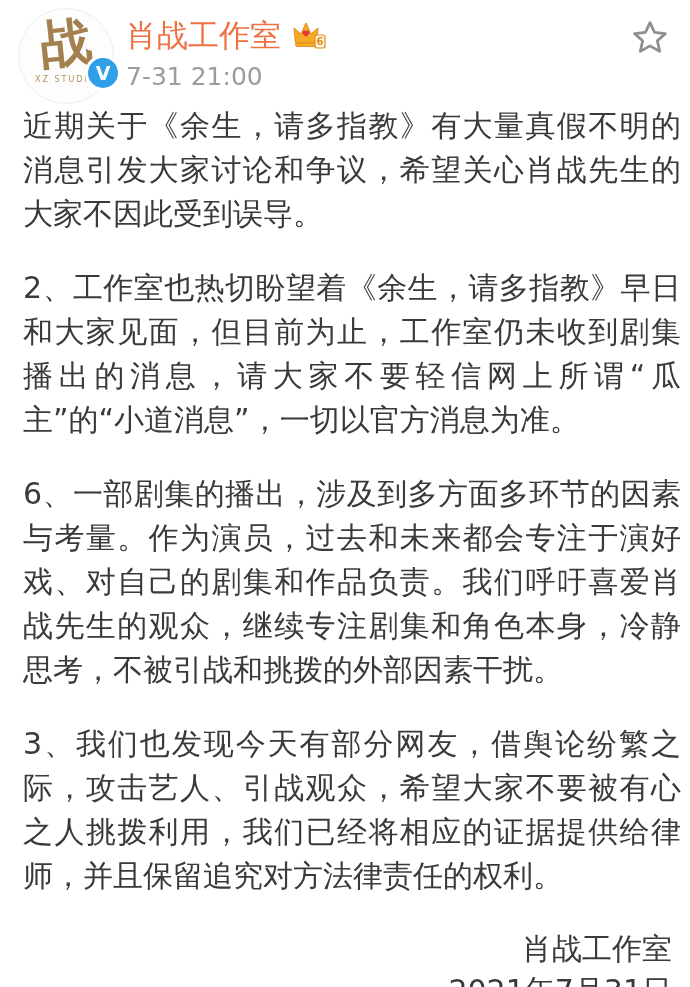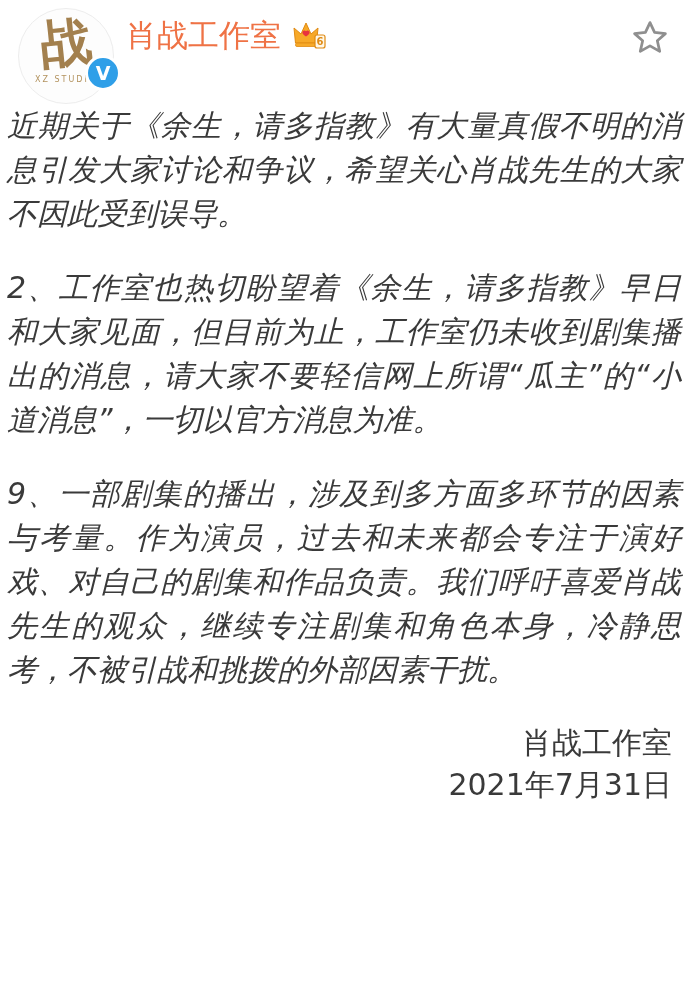--- a/index.html
+++ b/index.html
@@ -41,21 +41,21 @@
     color: #fff; font-weight: bold; font-size: 19px; line-height: 1;
   }
   .head-info { position: absolute; left: 126px; top: 17px; }
   .name-row { display: flex; align-items: center; }
   .username { font-size: 31px; line-height: 36px; color: #ef7245; }
   .crown-icon { margin-left: 9px; width: 37px; height: 34px; }
   .timestamp { margin-top: 9px; font-size: 25px; color: #9c9c9c; }
   .star-icon { position: absolute; right: 18px; top: 16px; width: 44px; height: 44px; }
 
   
-  .content { padding: 0 9px 0 7px; font-size: 30px; line-height: 44px; color: #3a3a3a; text-align: justify; font-style: italic; }
+  .content { padding: 0 9px 0 23px; font-size: 30px; line-height: 44px; color: #3a3a3a; text-align: justify; }
   .content p { margin: 0 0 30px 0; }
 
   
   .signature { margin-top: 12px; padding-right: 18px; text-align: right; font-size: 30px; line-height: 42px; color: #3a3a3a; }
 </style>
 </head>
 <body>
 
 <div class="page">
 
@@ -73,31 +73,33 @@
       <div class="name-row">
         <span class="username">肖战工作室</span>
         <svg class="crown-icon" viewBox="0 0 37 34">
           <path d="M4 10 L11 16 L16 5 L21 16 L28 10 L26.5 25 L5.5 25 Z" fill="#f7a928" stroke="#e08a12" stroke-width="1"></path>
           <rect x="5.5" y="25" width="21" height="3.5" rx="1.5" fill="#f7a928" stroke="#e08a12" stroke-width="0.8"></rect>
           <path d="M16 13.2 c-1.4-1.5-3.6-0.4-3.6 1.2 c0 1.6 2.2 3 3.6 4 c1.4-1 3.6-2.4 3.6-4 c0-1.6-2.2-2.7-3.6-1.2 Z" fill="#e8333f"></path>
           <rect x="25" y="17" width="10" height="13" rx="2" fill="#fff7e6" stroke="#e08a12" stroke-width="1.2"></rect>
           <text x="30" y="27" text-anchor="middle" font-size="10" fill="#e08a12" font-weight="bold">6</text>
         </svg>
       </div>
+      <div class="timestamp">7-31 21:00</div>
     </div>
 
     <svg class="star-icon" viewBox="0 0 24 24">
       <path d="M12 3.6 L14.5 8.9 L20.4 9.6 L16 13.5 L17.3 19.3 L12 16.3 L6.7 19.3 L8 13.5 L3.6 9.6 L9.5 8.9 Z" fill="none" stroke="#8f8f8f" stroke-width="1.5" stroke-linejoin="round"></path>
     </svg>
   </div>
 
   <div class="content">
     <p>近期关于《余生，请多指教》有大量真假不明的消息引发大家讨论和争议，希望关心肖战先生的大家不因此受到误导。</p>
     <p>2、工作室也热切盼望着《余生，请多指教》早日和大家见面，但目前为止，工作室仍未收到剧集播出的消息，请大家不要轻信网上所谓“瓜主”的“小道消息”，一切以官方消息为准。</p>
-    <p>9、一部剧集的播出，涉及到多方面多环节的因素与考量。作为演员，过去和未来都会专注于演好戏、对自己的剧集和作品负责。我们呼吁喜爱肖战先生的观众，继续专注剧集和角色本身，冷静思考，不被引战和挑拨的外部因素干扰。</p>
+    <p>6、一部剧集的播出，涉及到多方面多环节的因素与考量。作为演员，过去和未来都会专注于演好戏、对自己的剧集和作品负责。我们呼吁喜爱肖战先生的观众，继续专注剧集和角色本身，冷静思考，不被引战和挑拨的外部因素干扰。</p>
+    <p>3、我们也发现今天有部分网友，借舆论纷繁之际，攻击艺人、引战观众，希望大家不要被有心之人挑拨利用，我们已经将相应的证据提供给律师，并且保留追究对方法律责任的权利。</p>
   </div>
 
   <div class="signature">
     <div>肖战工作室</div>
     <div>2021年7月31日</div>
   </div>
 
 </div>
 
 </body></html>

